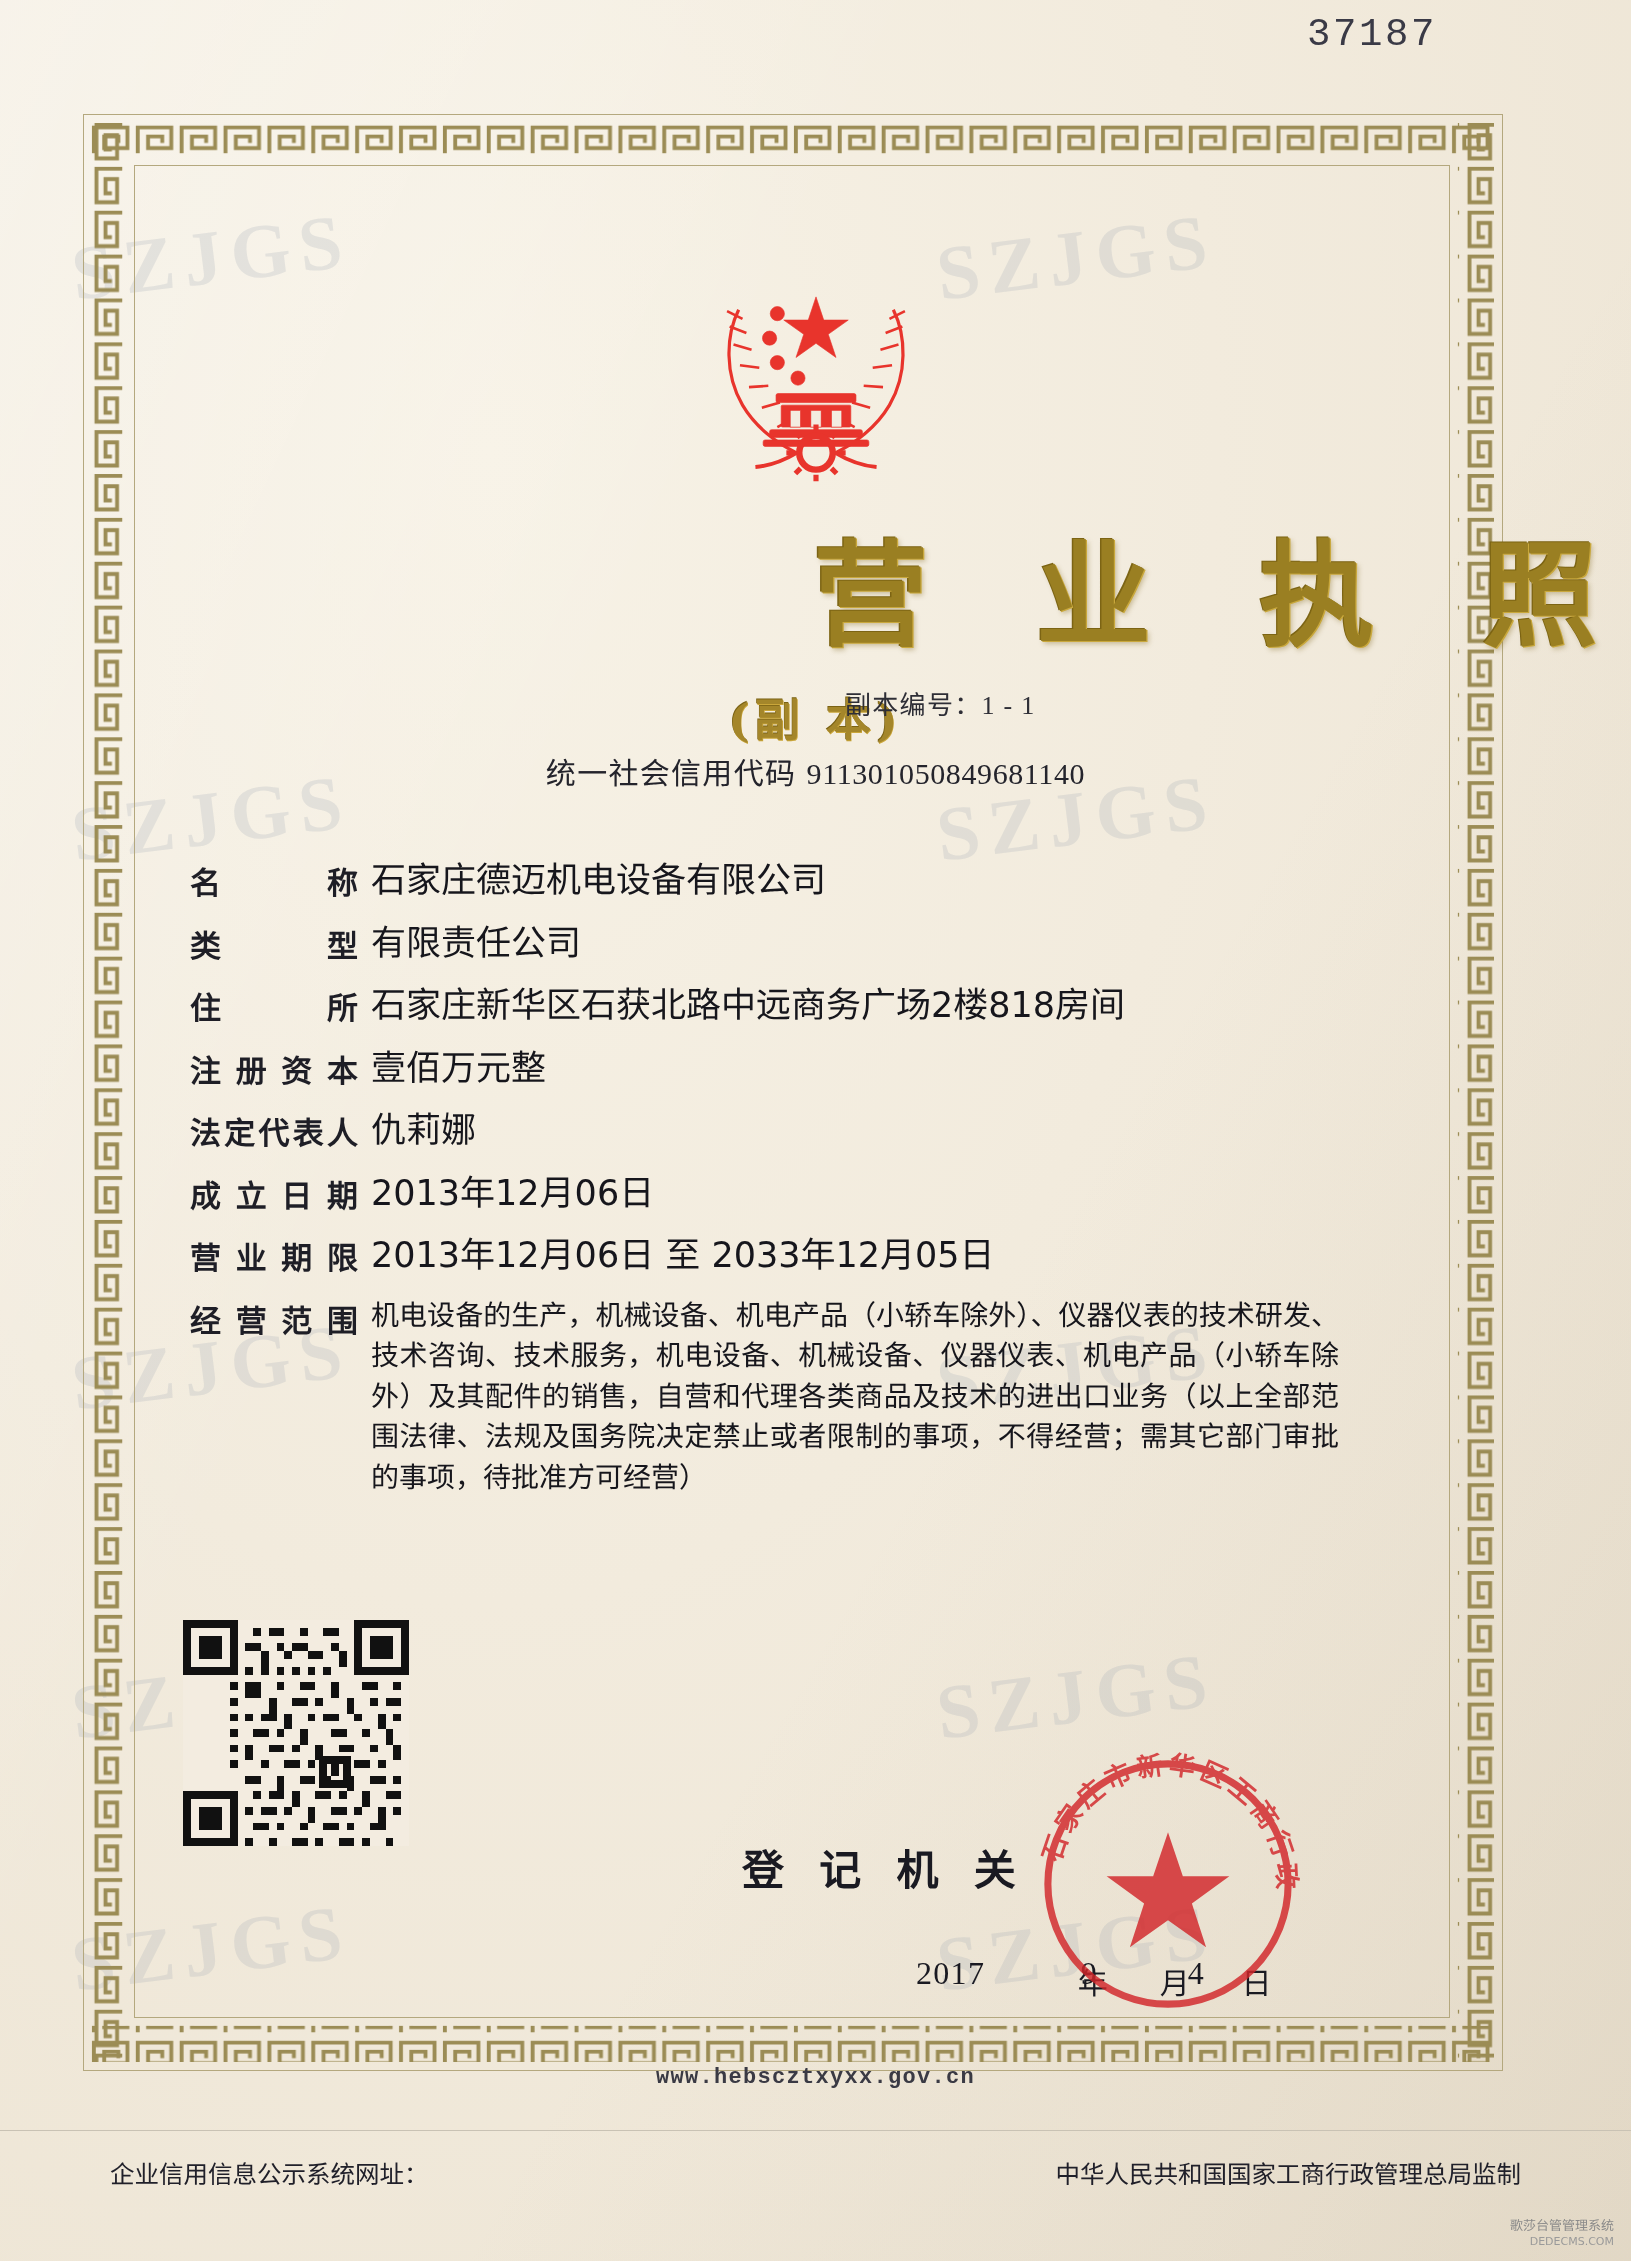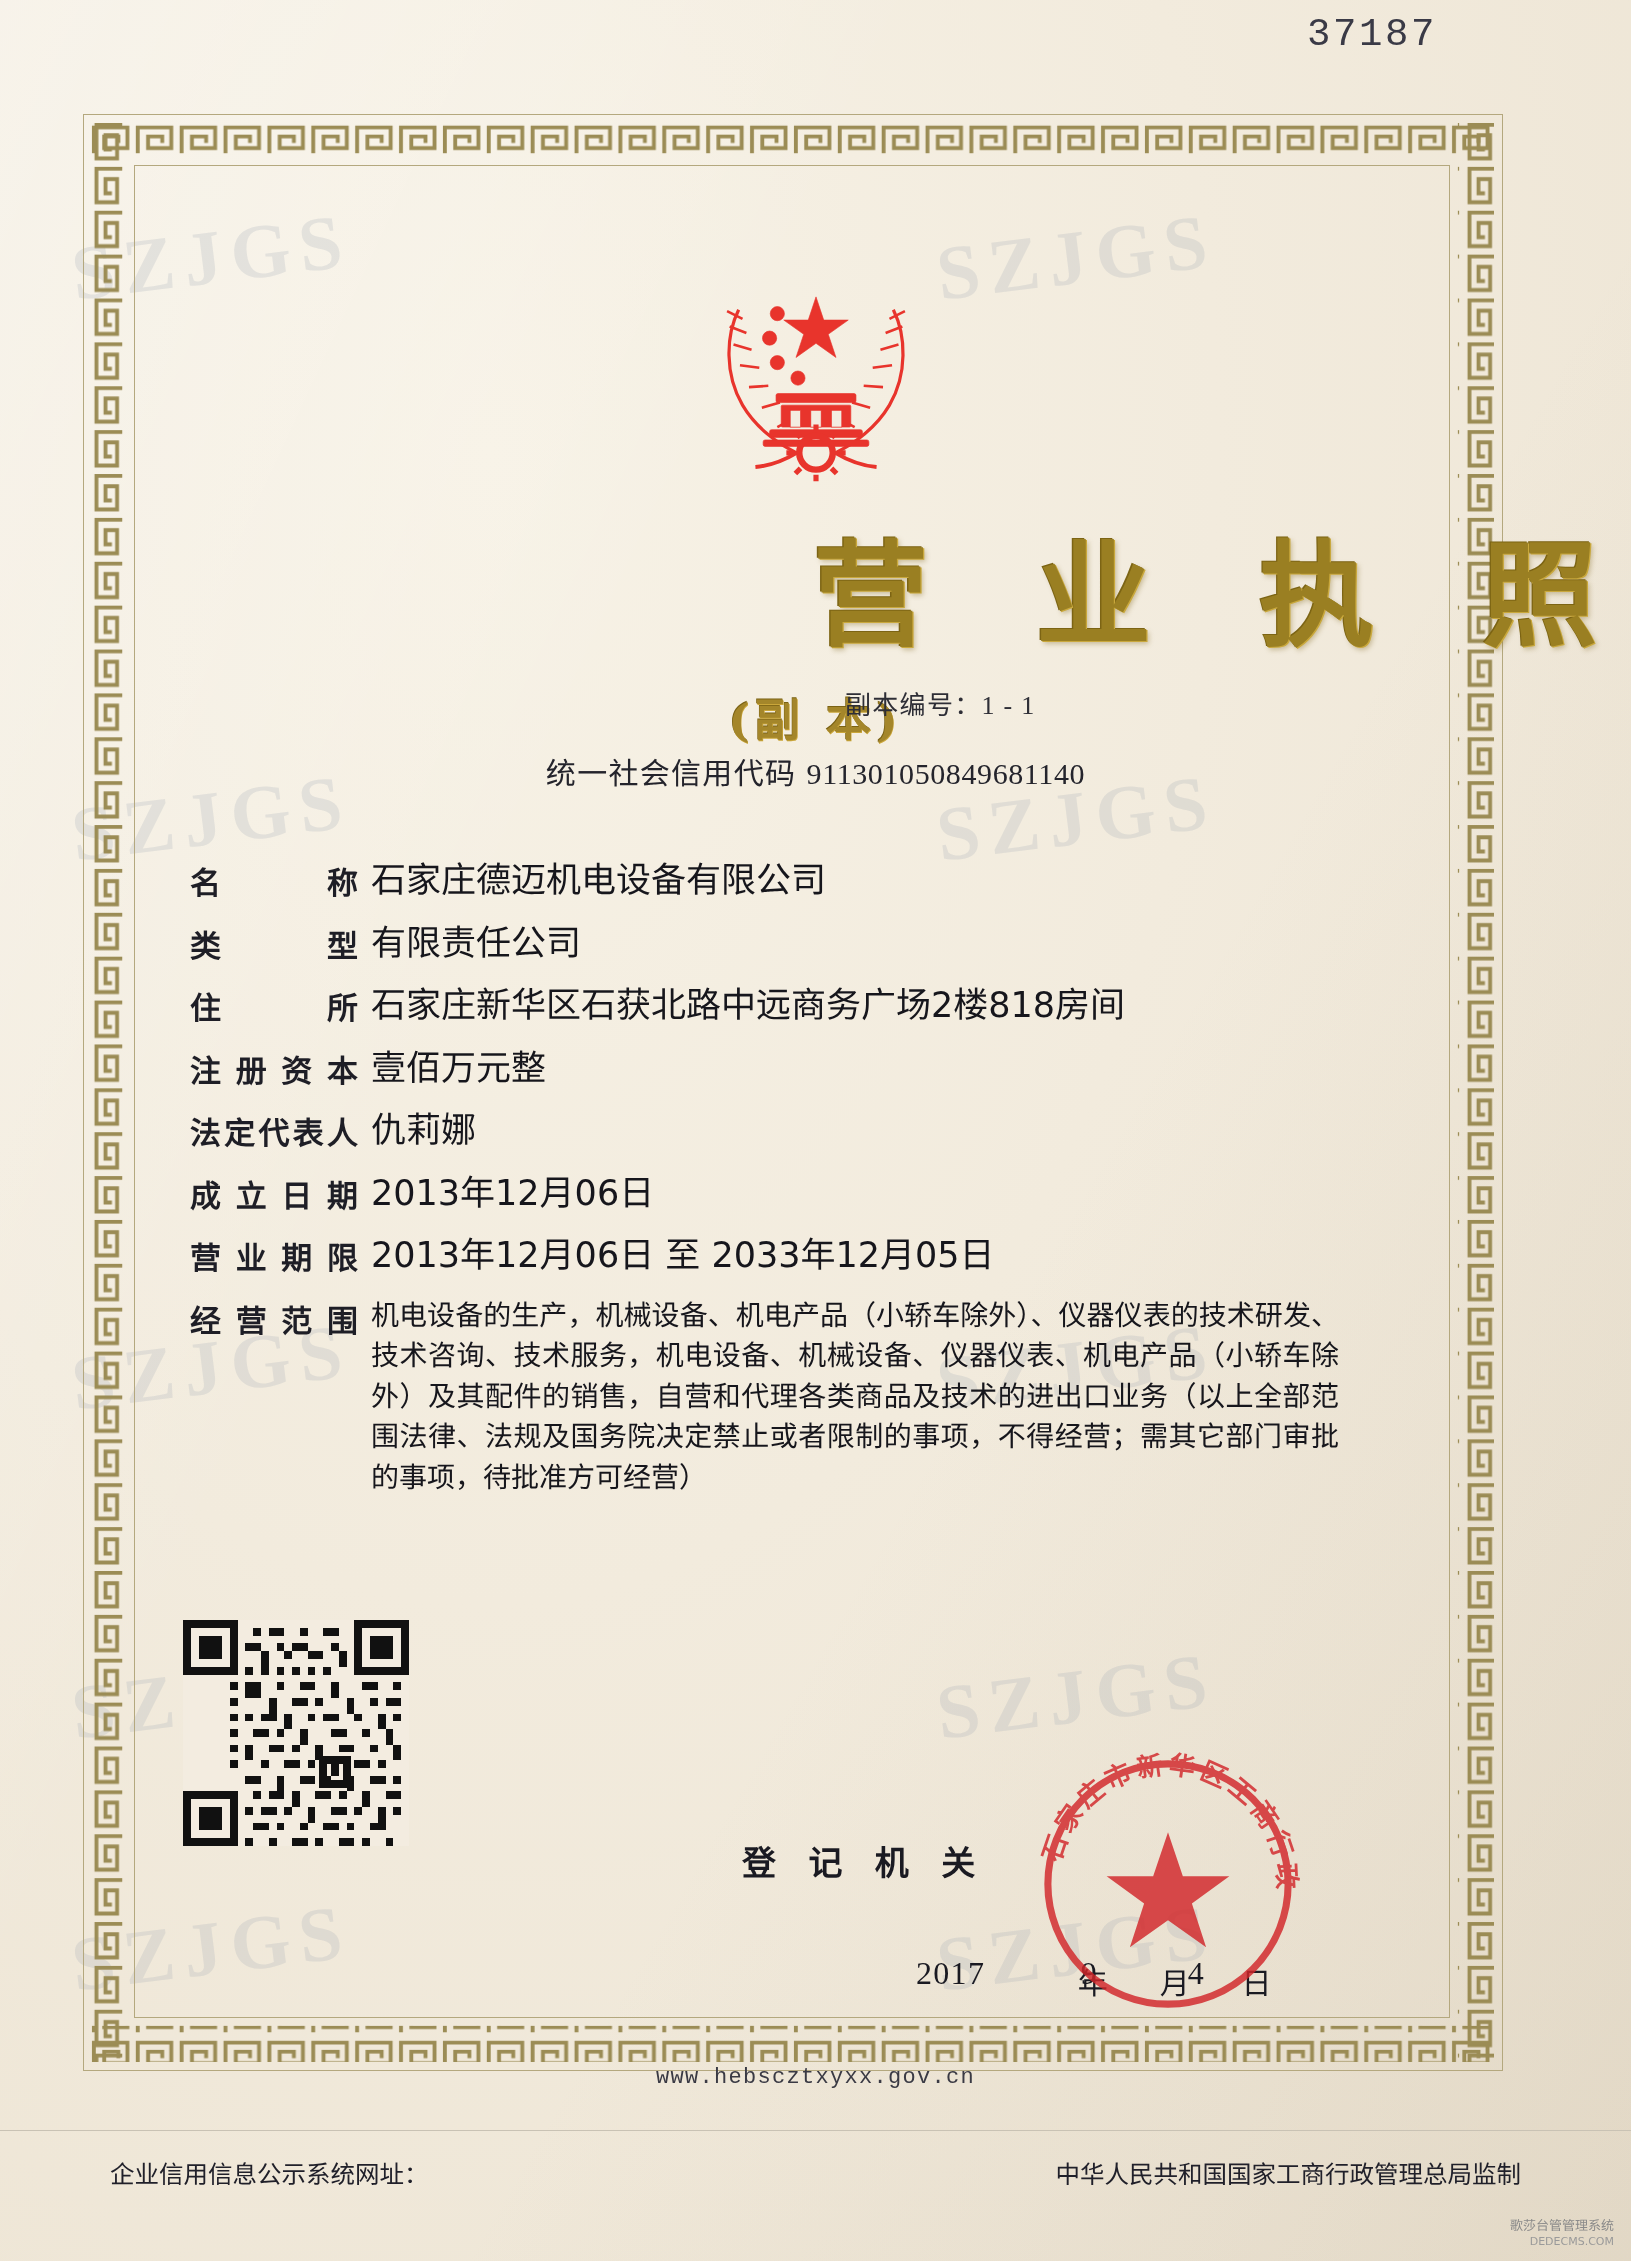--- a/index.html
+++ b/index.html
@@ -118,21 +118,21 @@
     font-size:28px;line-height:1.45;width:968px;text-align:justify;
   }
   
   .qr{
     position:absolute;left:183px;top:1620px;width:226px;height:226px;
     background:#fff;
   }
   
   .registrar{
     position:absolute;left:742px;top:1836px;
-    font-size:34px;letter-spacing:10.3px;color:#1a1a22;
+    font-size:42px;letter-spacing:10.3px;color:#1a1a22;
     font-family:"DejaVu Sans", sans-serif;font-weight:bold;
   }
   .date-line{
     position:absolute;left:916px;top:1907px;
     font-size:32px;color:#1a1a22;letter-spacing:1.3px;
   }
   .date-line span{display:inline-block;margin-top:48px;}
   .date-units{
     position:absolute;left:1058px;top:1959px;
     font-size:30px;color:#1a1a22;letter-spacing:1.3px;
@@ -141,21 +141,21 @@
   .date-units span{display:inline-block;width:71px;text-align:center;}
   
   .seal{
     position:absolute;left:1013px;top:1729px;width:310px;height:310px;
     pointer-events:none;
   }
   
   .site{
     position:absolute;left:0;right:0;top:2065px;text-align:center;
     font-family:"Liberation Mono", monospace;
-    font-size:22px;color:#3a3a44;letter-spacing:1.3px;
+    font-size:22px;color:#3a3a44;letter-spacing:1.3px;font-weight:bold;
   }
   .footer-left{
     position:absolute;left:110px;top:2155px;
     font-size:24.5px;color:#20202a;font-family:"DejaVu Sans", sans-serif;
   }
   .footer-right{
     position:absolute;right:110px;top:2155px;
     font-size:24.5px;color:#20202a;font-family:"DejaVu Sans", sans-serif;
   }
   .hairline{

